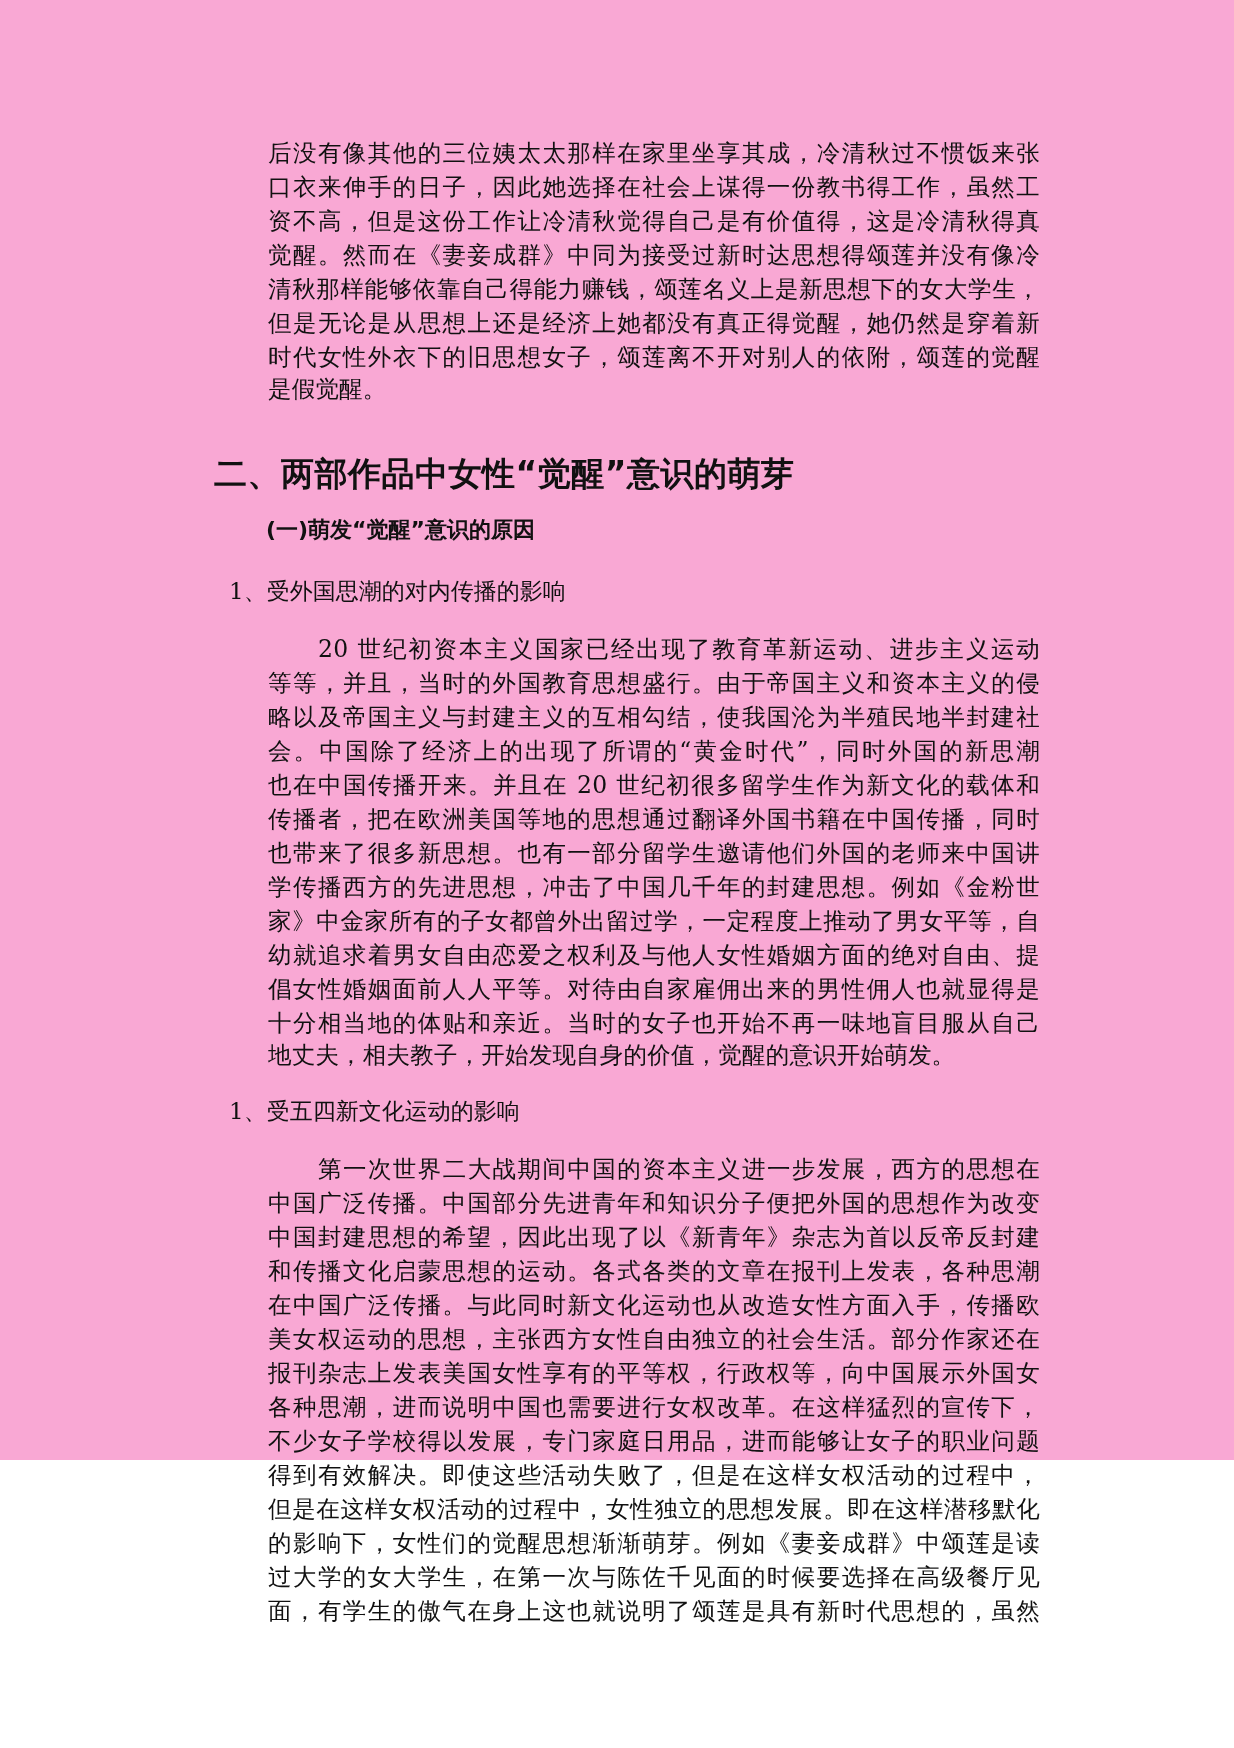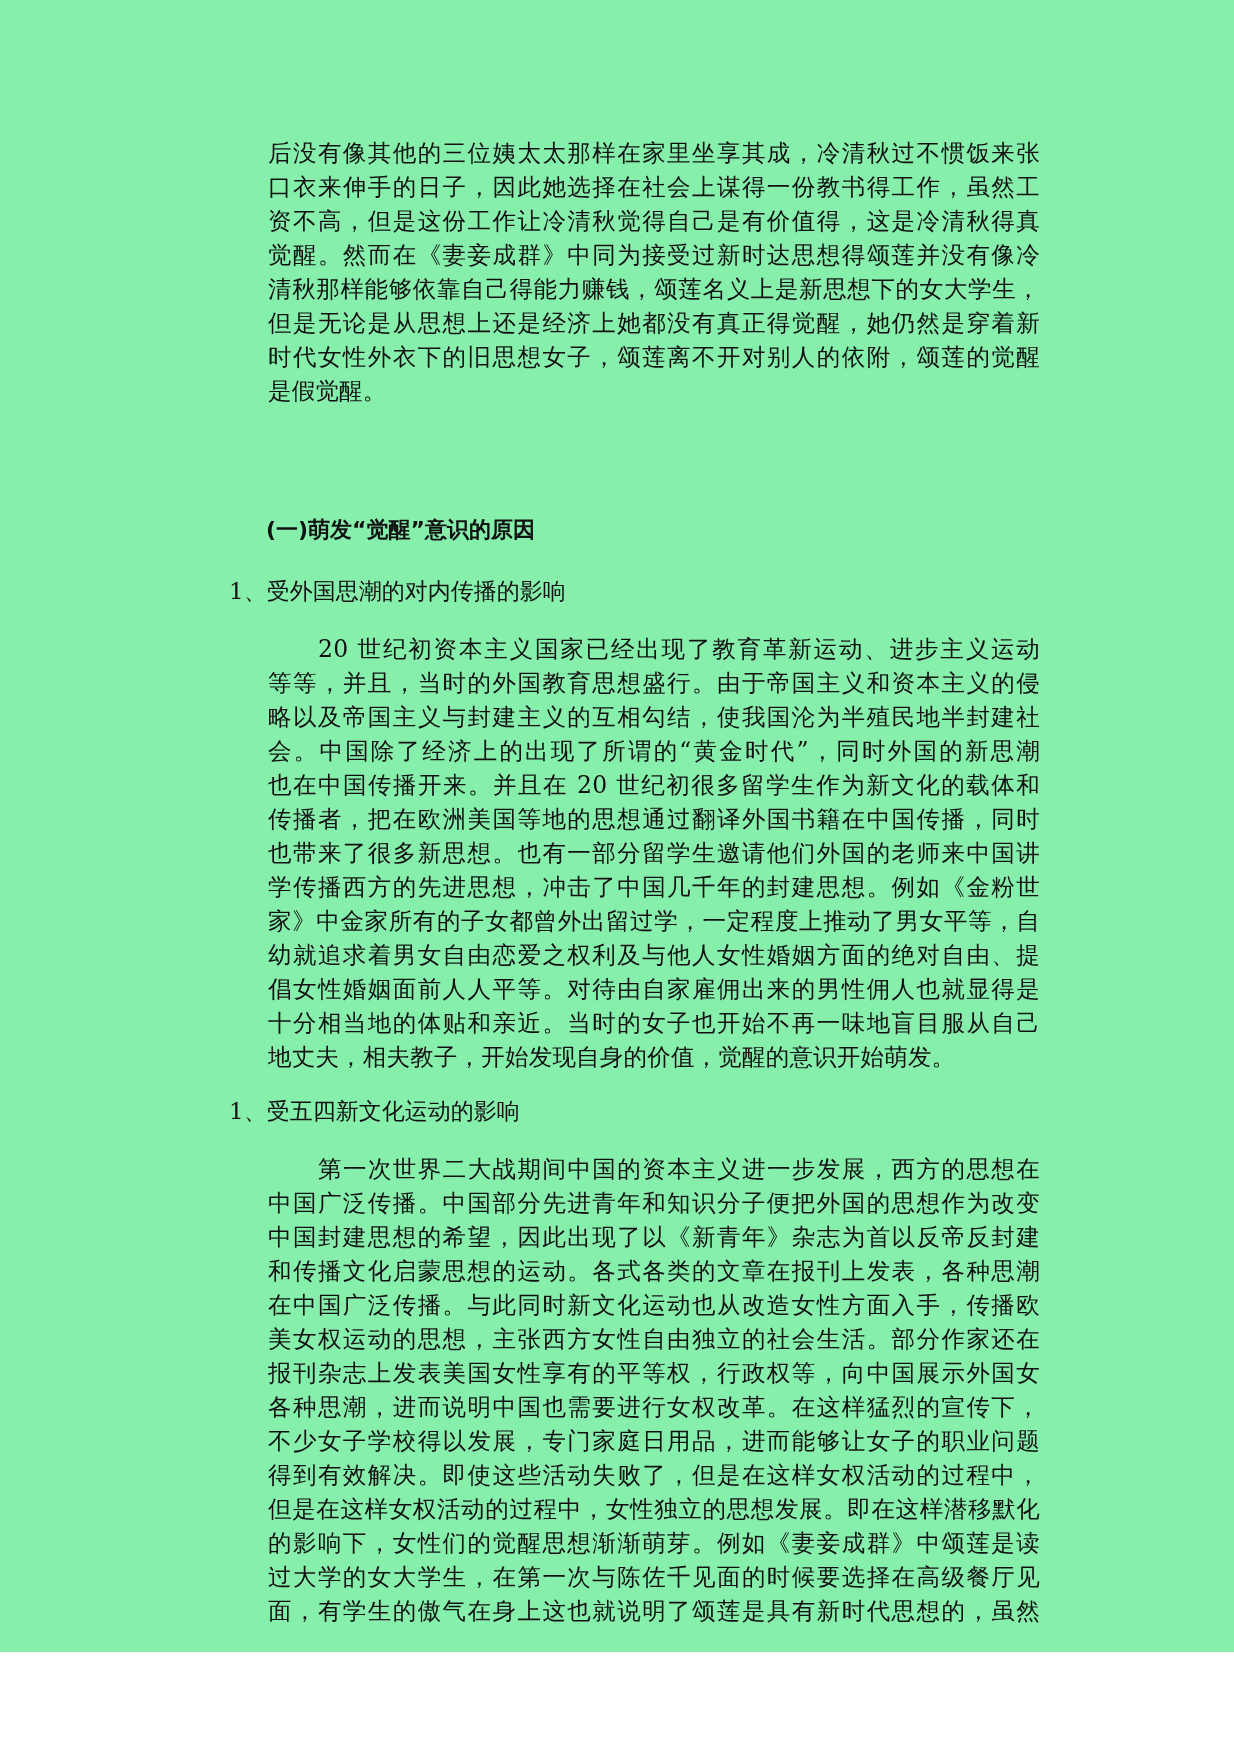--- a/index.html
+++ b/index.html
@@ -1,21 +1,21 @@
 <!DOCTYPE html>
 <html><head>
   <meta charset="utf-8">
   <style>
     html, body { margin: 0; padding: 0; background: #ffffff; }
     body { width: 1234px; height: 1748px; position: relative; overflow: hidden;
            font-family: "DejaVu Serif", "Liberation Serif", serif; color: #111; }
-    .page { position: absolute; left: 0; top: 0; width: 1234px; height: 1652px; background: #86efac; }
+    .page { position: absolute; left: 0; top: 0; width: 1234px; height: 1460px; background: #f9a8d4; }
     .line { position: absolute; left: 268px; width: 772px; font-size: 23.5px; line-height: 34px;
             white-space: nowrap; letter-spacing: 0.2px; text-align: justify; text-align-last: justify; }
-    .line.last { text-align-last: left; }
+    .line.last { text-align-last: left; font-family: Liberation Mono, monospace; }
     .line.indent { left: 318px; width: 722px; }
     .h1 { position: absolute; left: 214px; top: 452px; font-family: "DejaVu Sans", "Liberation Sans", sans-serif;
           font-size: 33px; font-weight: bold; line-height: 44px; white-space: nowrap; letter-spacing: 0.5px; }
     .h2 { position: absolute; left: 266px; top: 518px; font-family: "DejaVu Sans", "Liberation Sans", sans-serif;
           font-size: 22px; font-weight: bold; line-height: 32px; white-space: nowrap; }
     .item { position: absolute; left: 213px; font-size: 23px; line-height: 34px; white-space: nowrap; margin-left: 16px; }
   </style>
 </head>
 <body>
 
@@ -25,20 +25,21 @@
     <div class="line" style="top:136px">后没有像其他的三位姨太太那样在家里坐享其成，冷清秋过不惯饭来张</div>
     <div class="line" style="top:170px">口衣来伸手的日子，因此她选择在社会上谋得一份教书得工作，虽然工</div>
     <div class="line" style="top:204px">资不高，但是这份工作让冷清秋觉得自己是有价值得，这是冷清秋得真</div>
     <div class="line" style="top:238px">觉醒。然而在《妻妾成群》中同为接受过新时达思想得颂莲并没有像冷</div>
     <div class="line" style="top:272px">清秋那样能够依靠自己得能力赚钱，颂莲名义上是新思想下的女大学生，</div>
     <div class="line" style="top:306px">但是无论是从思想上还是经济上她都没有真正得觉醒，她仍然是穿着新</div>
     <div class="line" style="top:340px">时代女性外衣下的旧思想女子，颂莲离不开对别人的依附，颂莲的觉醒</div>
     <div class="line last" style="top:374px">是假觉醒。</div>
   </div>
 
+  <div class="h1" style="top:452px">二、两部作品中女性“觉醒”意识的萌芽</div>
 
   <div class="h2" style="top:514px">(一)萌发“觉醒”意识的原因</div>
 
   <div>
     <div class="item" style="top:574px">1、受外国思潮的对内传播的影响</div>
     <div class="line indent" style="top:632px">20 世纪初资本主义国家已经出现了教育革新运动、进步主义运动</div>
     <div class="line" style="top:666px">等等，并且，当时的外国教育思想盛行。由于帝国主义和资本主义的侵</div>
     <div class="line" style="top:700px">略以及帝国主义与封建主义的互相勾结，使我国沦为半殖民地半封建社</div>
     <div class="line" style="top:734px">会。中国除了经济上的出现了所谓的“黄金时代”，同时外国的新思潮</div>
     <div class="line" style="top:768px">也在中国传播开来。并且在 20 世纪初很多留学生作为新文化的载体和</div>

